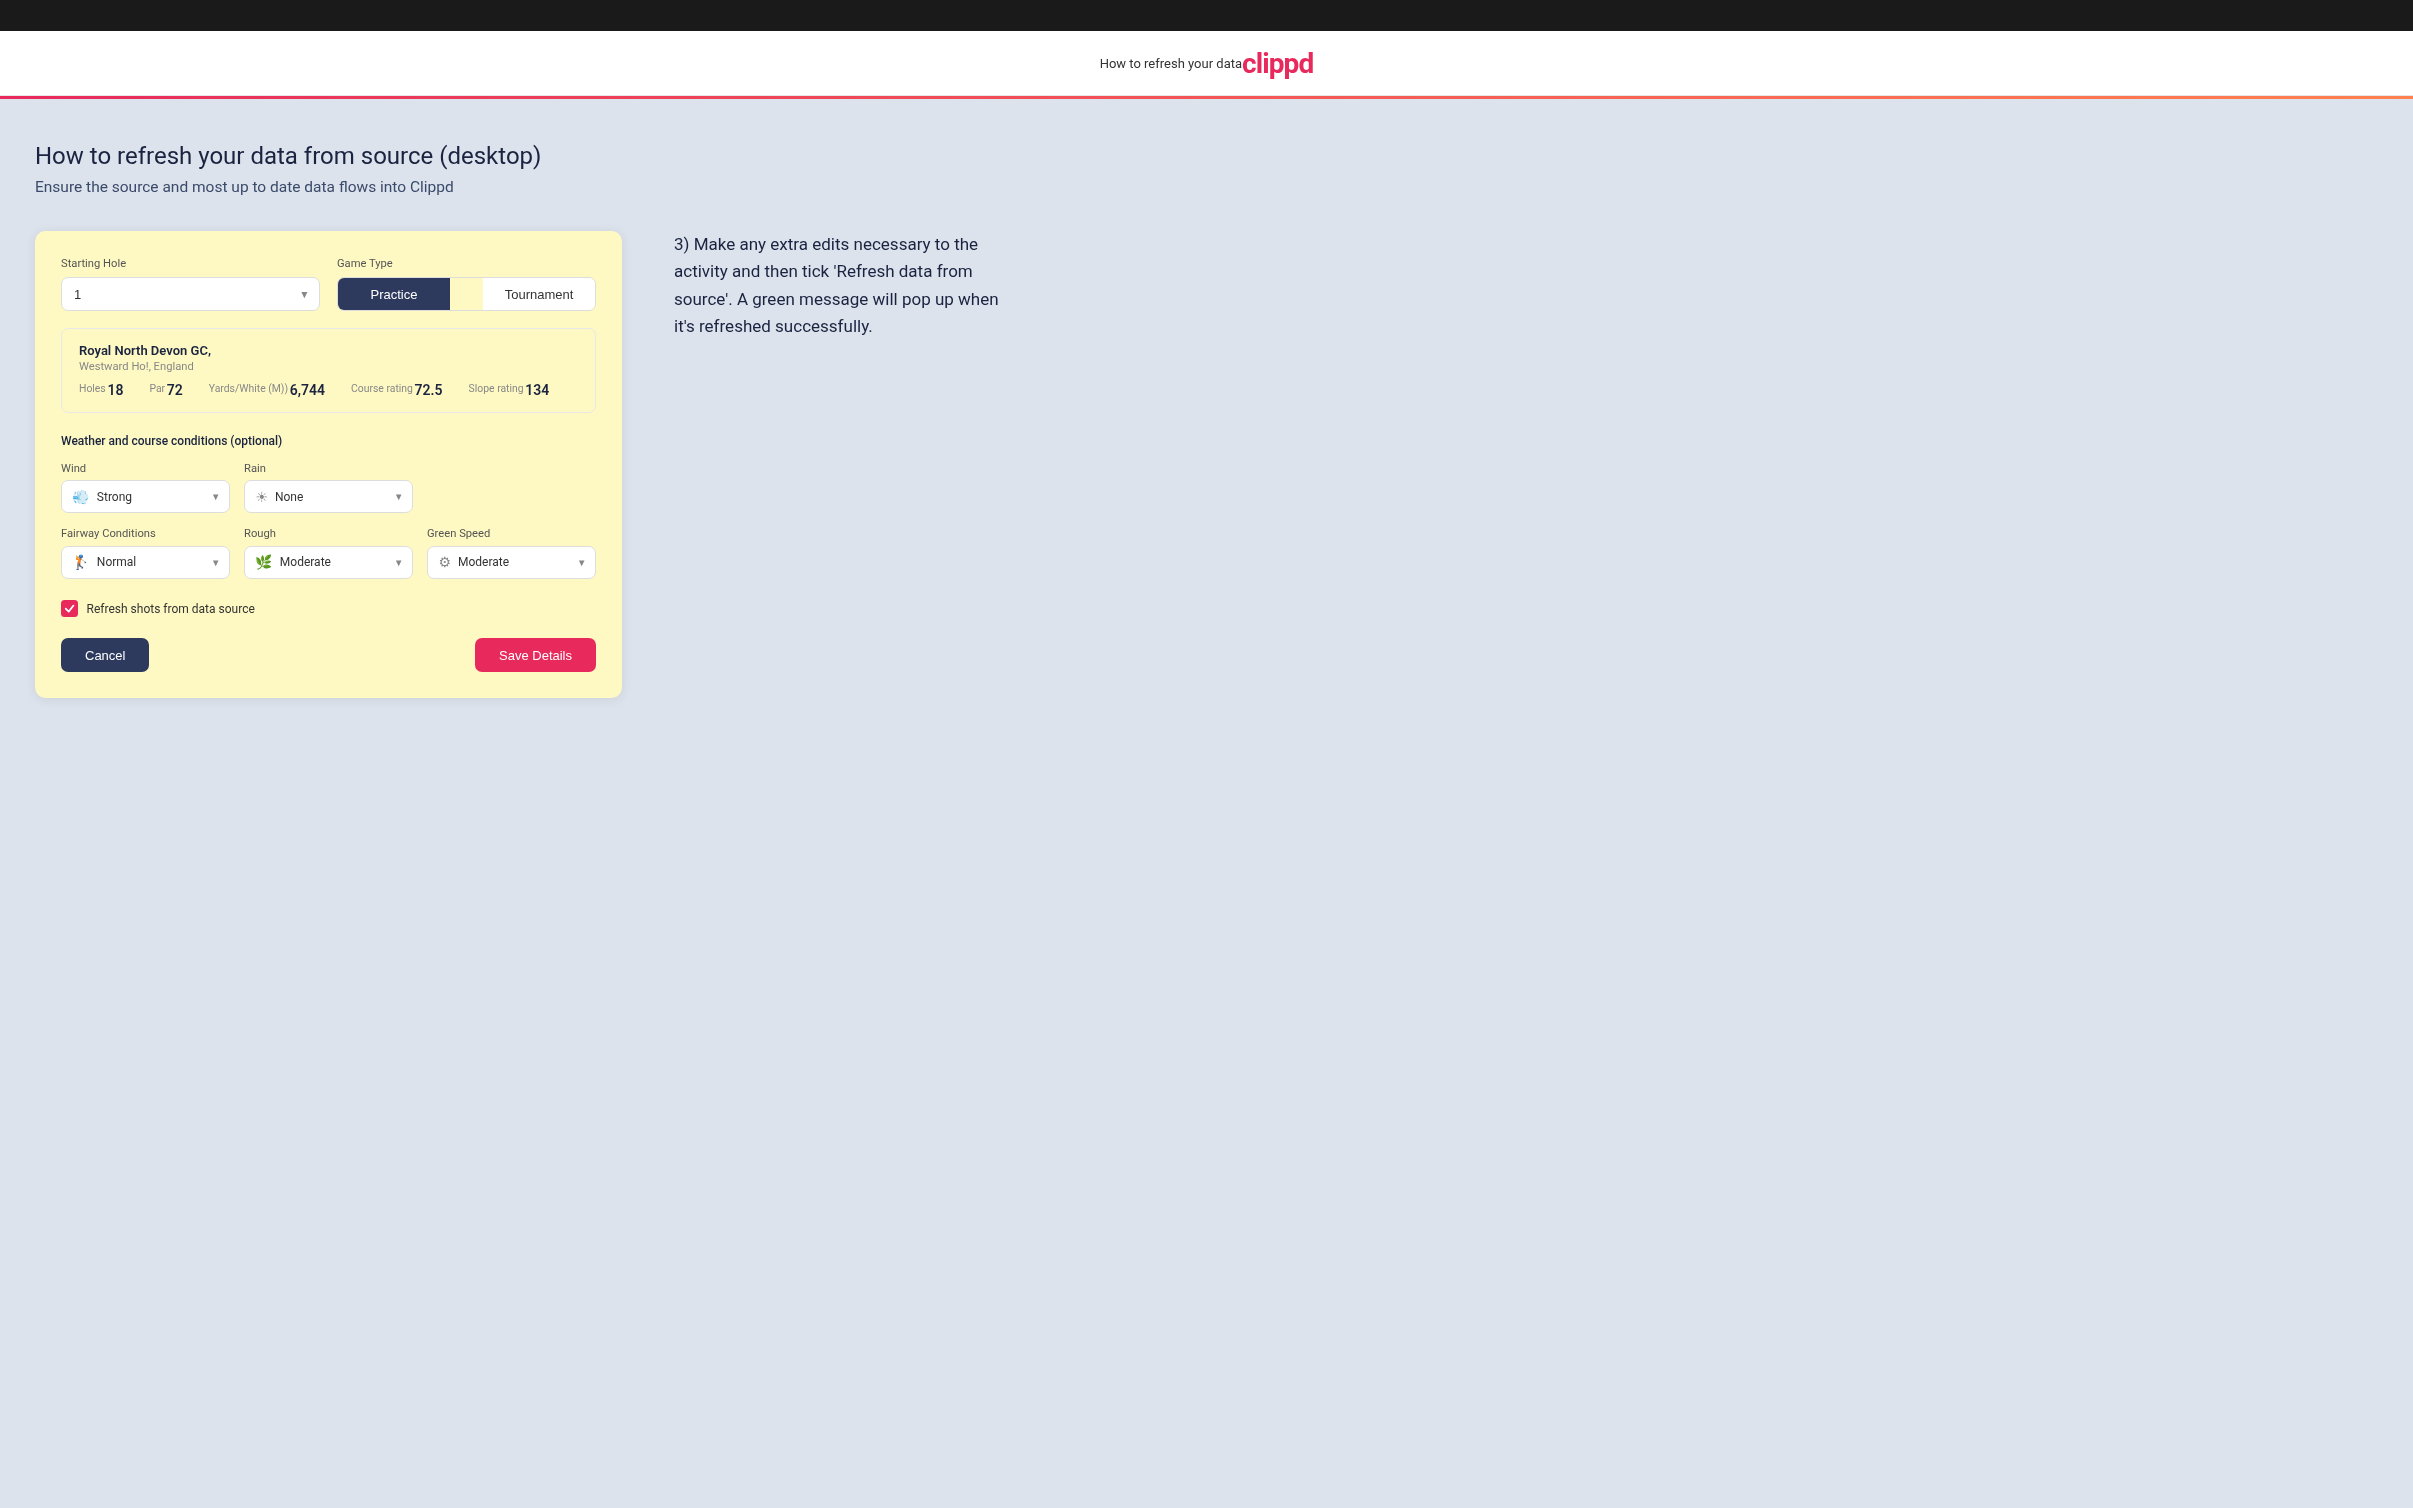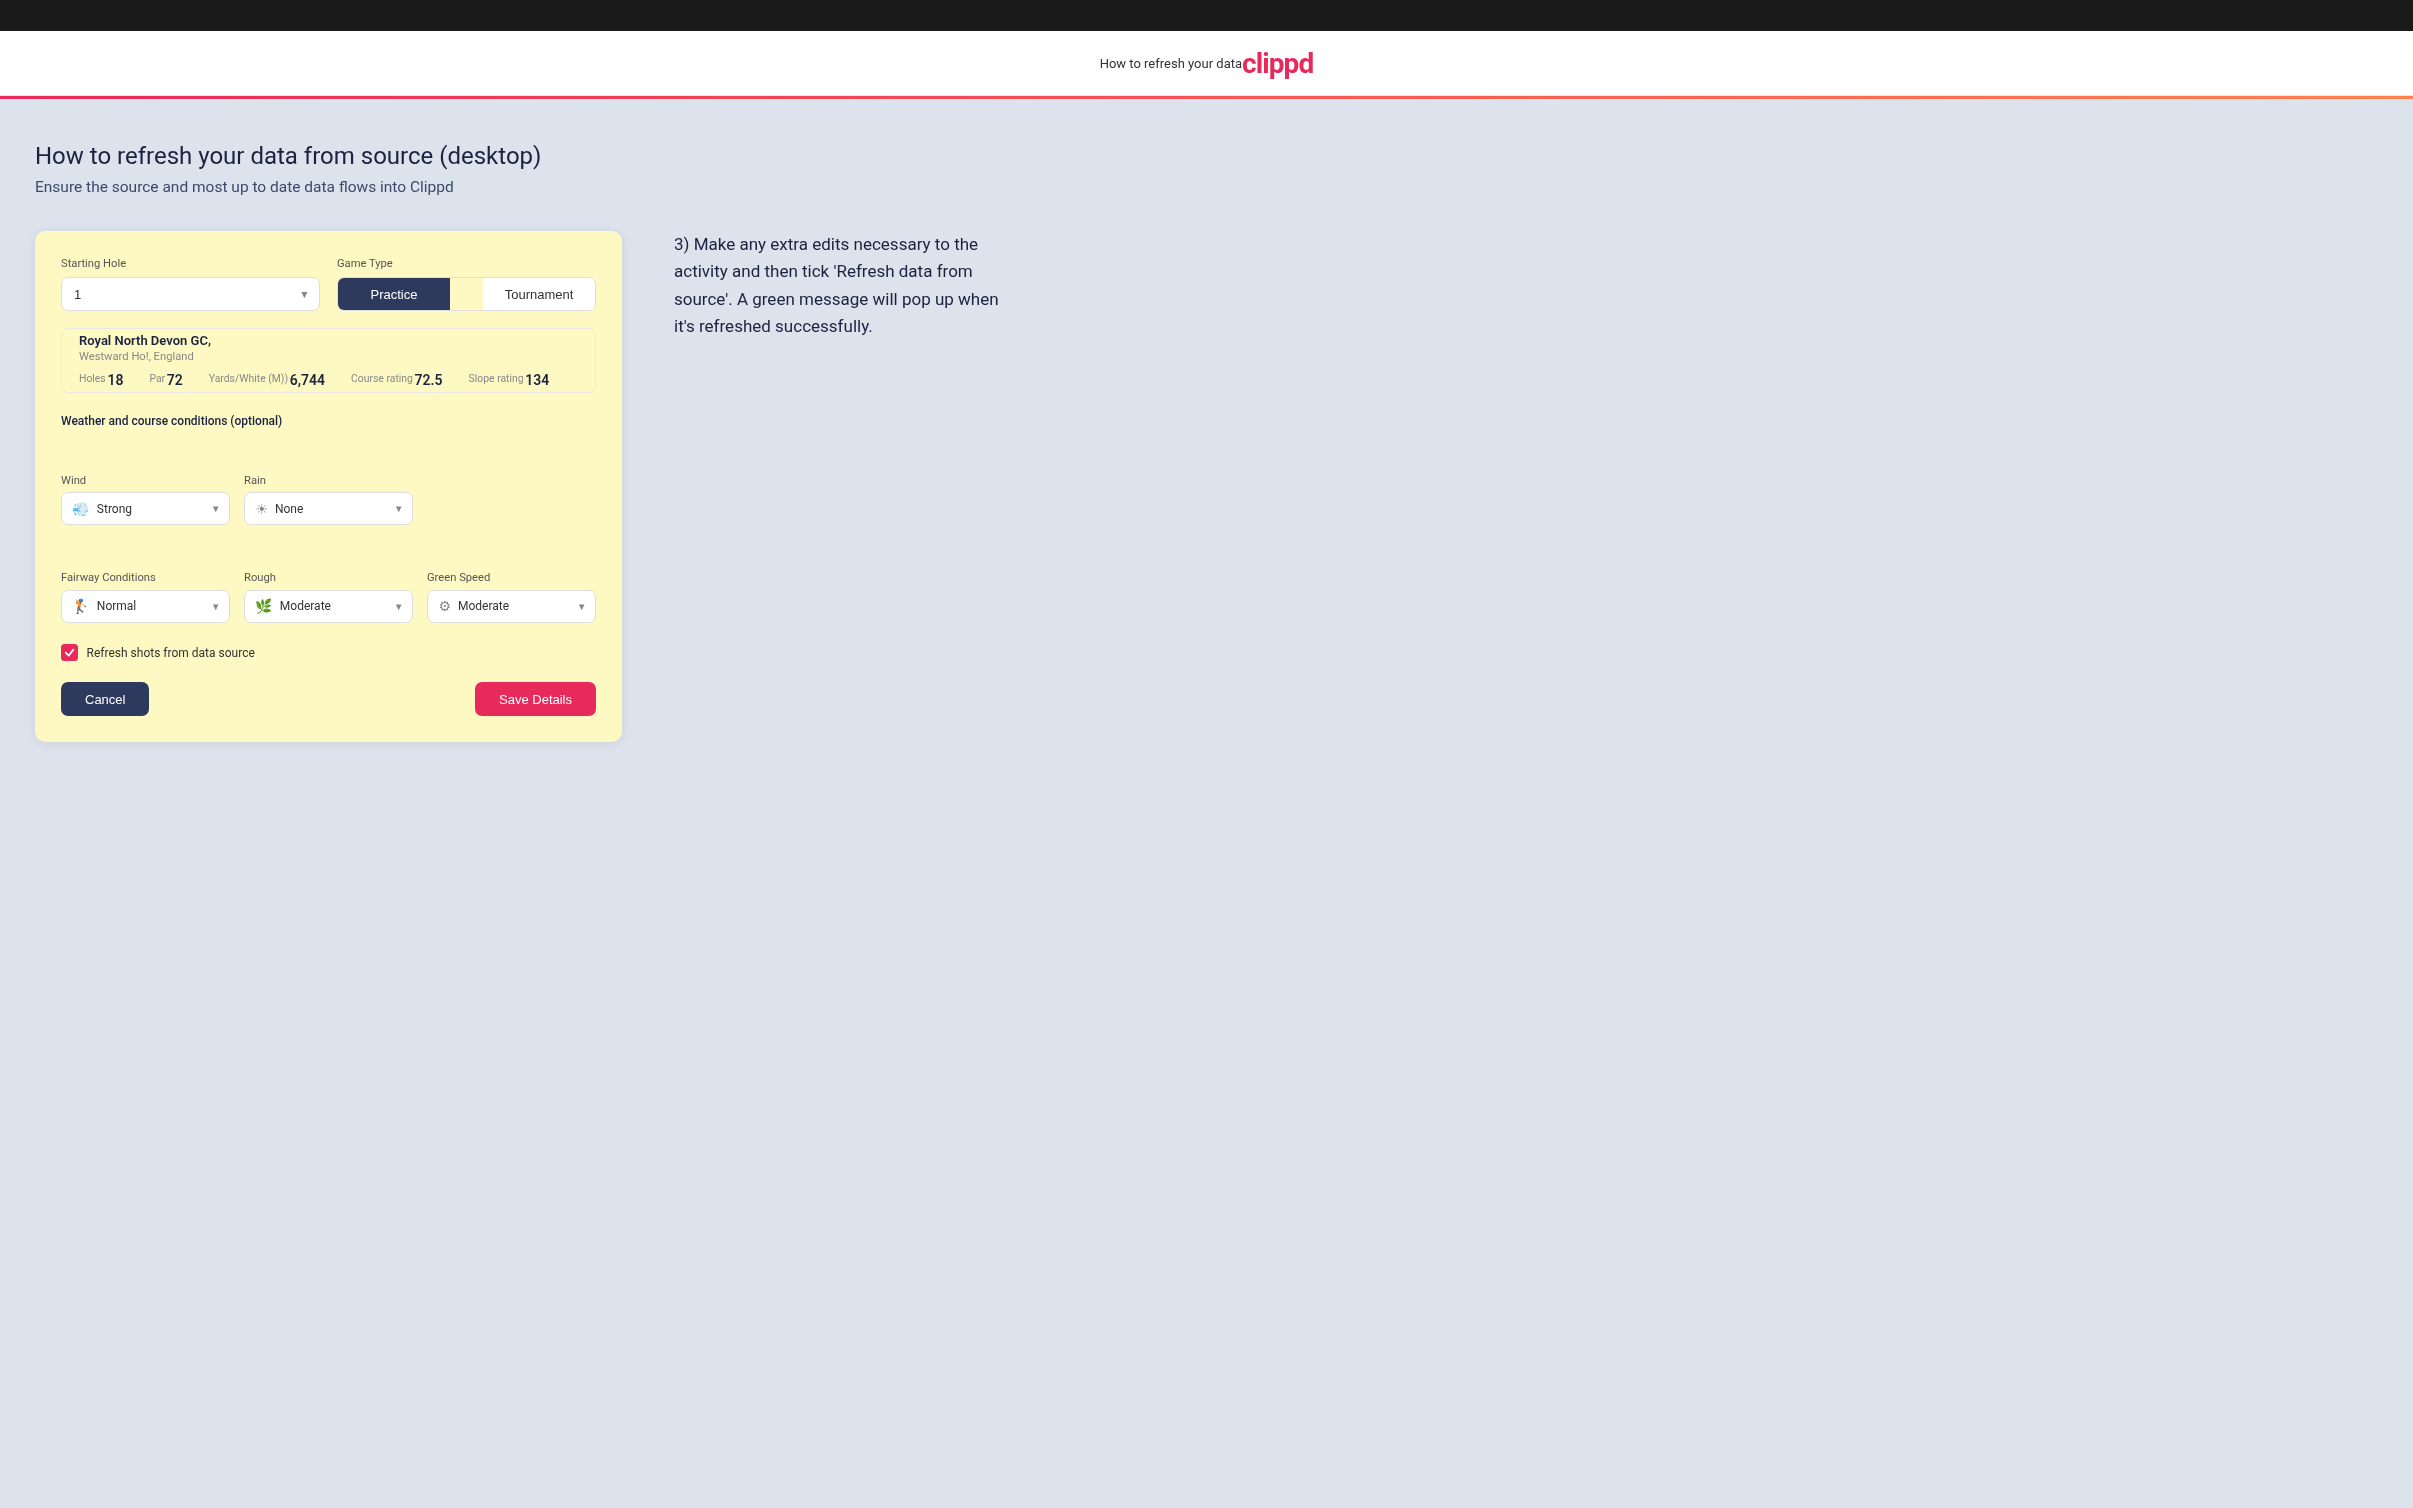--- a/index.html
+++ b/index.html
@@ -134,21 +134,21 @@
     }
 
     .game-btn.inactive {
       background: #fff;
       color: #333;
     }
 
     .course-info-box {
       border: 0.9px solid #e8e8e8;
       border-radius: 7px;
-      padding: 4px 17px;
+      padding: 14px 17px;
       margin-bottom: 21px;
     }
 
     .course-name {
       font-size: 13px;
       font-weight: 600;
       color: #1a2340;
     }
 
     .course-location {
@@ -197,21 +197,20 @@
     .conditions-row {
       display: flex;
       gap: 14px;
     }
 
     .conditions-item {
       flex: 1;
       display: flex;
       flex-direction: column;
       gap: 5.2px;
-      margin-top: 32px;
     }
 
     .condition-label {
       font-size: 11.2px;
       color: #555;
     }
 
     .condition-select {
       display: flex;
       align-items: center;

